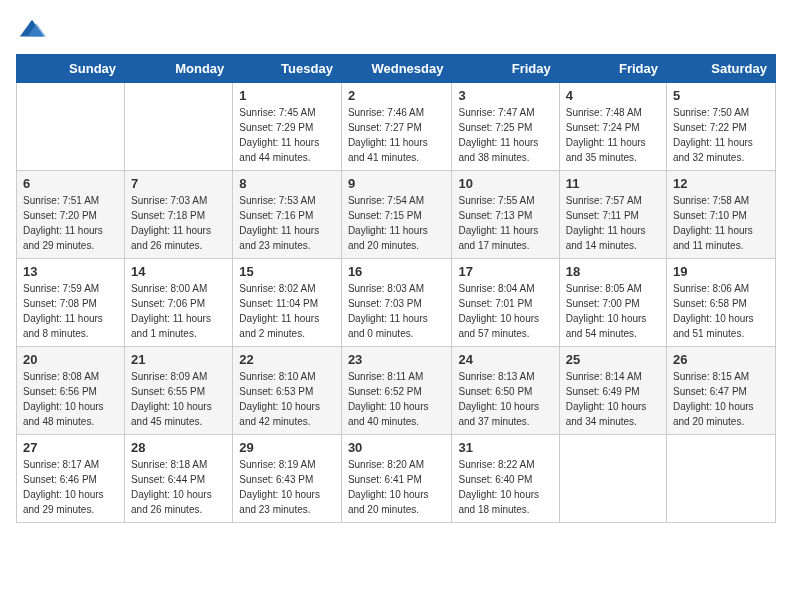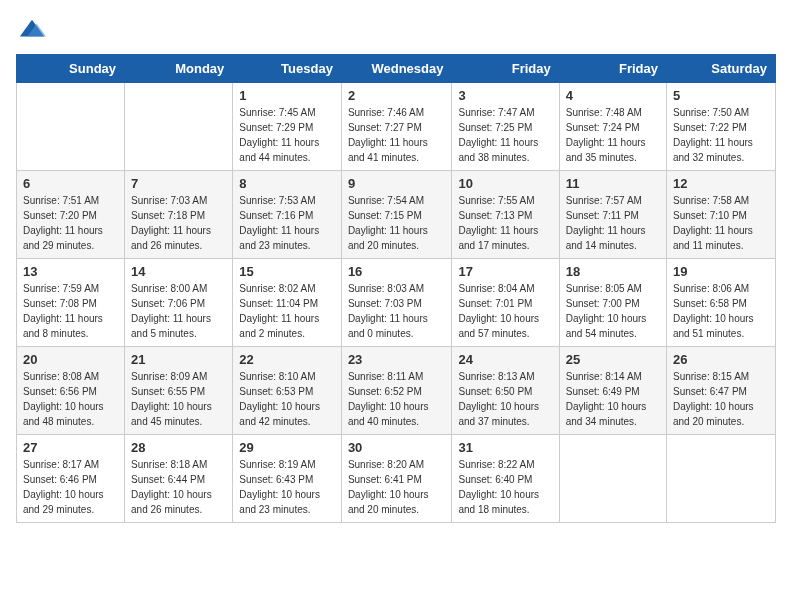--- a/index.html
+++ b/index.html
@@ -249,21 +249,21 @@
             <div>Daylight: 11 hours</div>
             <div>and 8 minutes.</div>
           </div>
         </td>
         <td>
           <div class="day-number">14</div>
           <div class="day-info">
             <div>Sunrise: 8:00 AM</div>
             <div>Sunset: 7:06 PM</div>
             <div>Daylight: 11 hours</div>
-            <div>and 5 minutes.</div>
+            <div>and 1 minutes.</div>
           </div>
         </td>
         <td>
           <div class="day-number">15</div>
           <div class="day-info">
             <div>Sunrise: 8:02 AM</div>
             <div>Sunset: 11:04 PM</div>
             <div>Daylight: 11 hours</div>
             <div>and 2 minutes.</div>
           </div>

